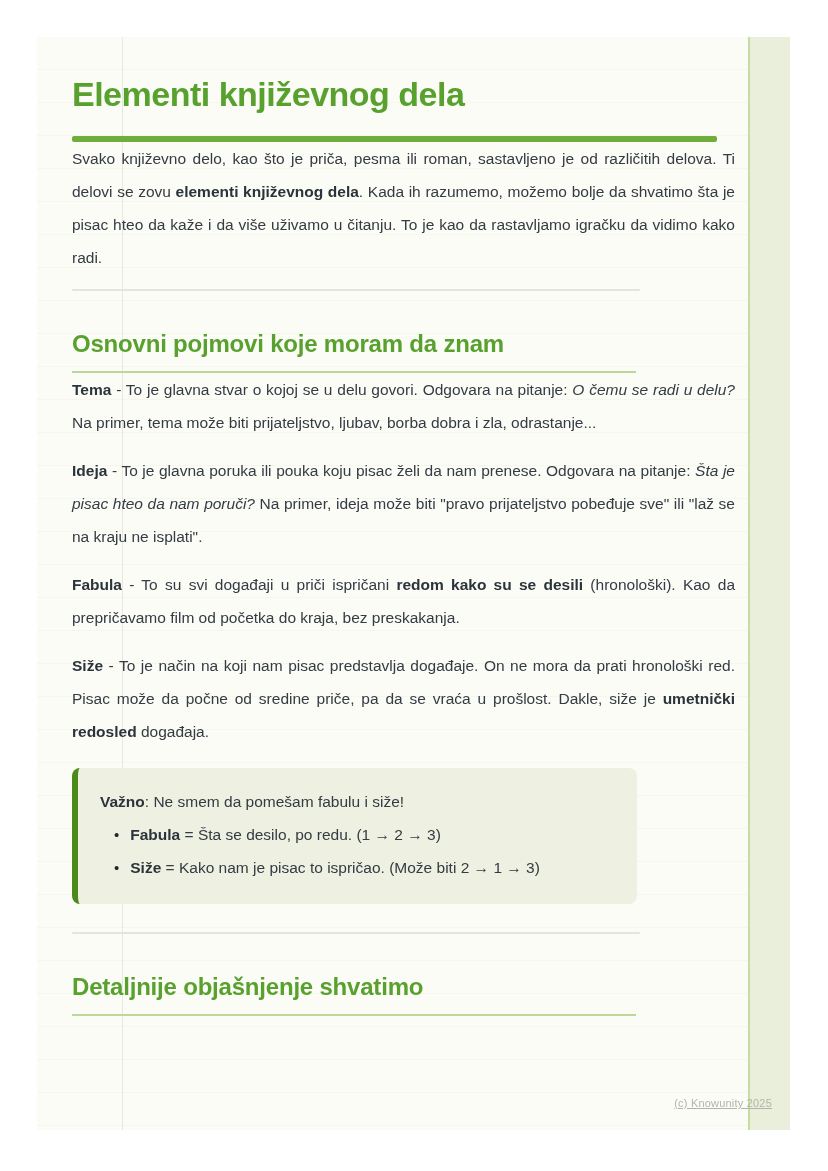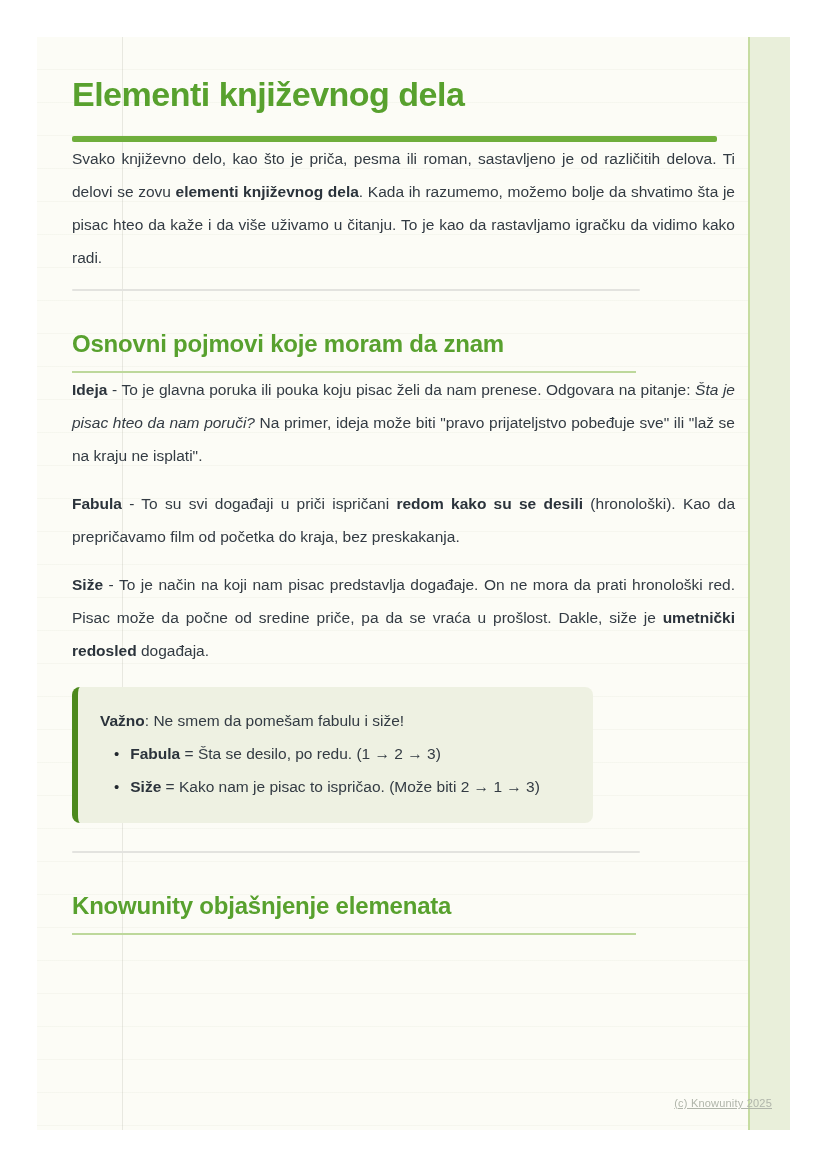--- a/index.html
+++ b/index.html
@@ -87,21 +87,21 @@
   p.body-par + p.body-par{margin-top:15px;}
   .divider{
     margin-top:15px;
     width:568px; height:2px;
     background:var(--divider);
     border:none;
     border-radius:1px;
   }
   .callout{
     margin-top:20px;
-    width:521px;
+    width:565px;
     background:var(--callout-bg);
     border-left:6px solid var(--callout-bar);
     border-radius:8px;
     padding:22px 24px 24px 22px;
   }
   .callout-title{
     font-size:15.5px;
     line-height:24px;
     color:var(--body-text);
   }
@@ -147,20 +147,21 @@
 
   <div class="title-rule"></div>
 
 
   <p class="body-par"><span>Svako književno delo, kao što je priča, pesma ili roman, sastavljeno je od različitih delova. Ti delovi se zovu </span><strong>elementi književnog dela</strong><span>. Kada ih razumemo, možemo bolje da shvatimo šta je pisac hteo da kaže i da više uživamo u čitanju. To je kao da rastavljamo igračku da vidimo kako radi.</span></p>
 
   <div class="divider"></div>
 
   <h2 class="section-heading">Osnovni pojmovi koje moram da znam</h2>
 
+  <p class="body-par"><strong>Tema</strong><span> - To je glavna stvar o kojoj se u delu govori. Odgovara na pitanje: </span><em>O čemu se radi u delu?</em><span> Na primer, tema može biti prijateljstvo, ljubav, borba dobra i zla, odrastanje...</span></p>
 
   <p class="body-par"><strong>Ideja</strong><span> - To je glavna poruka ili pouka koju pisac želi da nam prenese. Odgovara na pitanje: </span><em>Šta je pisac hteo da nam poruči?</em><span> Na primer, ideja može biti "pravo prijateljstvo pobeđuje sve" ili "laž se na kraju ne isplati".</span></p>
 
   <p class="body-par"><strong>Fabula</strong><span> - To su svi događaji u priči ispričani </span><strong>redom kako su se desili</strong><span> (hronološki). Kao da prepričavamo film od početka do kraja, bez preskakanja.</span></p>
 
   <p class="body-par"><strong>Siže</strong><span> - To je način na koji nam pisac predstavlja događaje. On ne mora da prati hronološki red. Pisac može da počne od sredine priče, pa da se vraća u prošlost. Dakle, siže je </span><strong>umetnički redosled</strong><span> događaja.</span></p>
 
   <div class="callout">
     <div class="callout-title"><strong>Važno</strong><span>: Ne smem da pomešam fabulu i siže!</span></div>
     <ul class="callout-bullets">
@@ -170,17 +171,17 @@
       </li>
       <li>
         <span class="bullet-marker">•</span>
         <span><strong>Siže</strong><span> = Kako nam je pisac to ispričao. (Može biti 2 → 1 → 3)</span></span>
       </li>
     </ul>
   </div>
 
   <div class="divider" style="margin-top:28px;"></div>
 
-  <h2 class="section-heading">Knowunity objašnjenje elemenata</h2>
+  <h2 class="section-heading">Detaljnije objašnjenje shvatimo</h2>
 
 </div>
 
 <div class="footer">(c) Knowunity 2025</div>
 
 </body></html>

